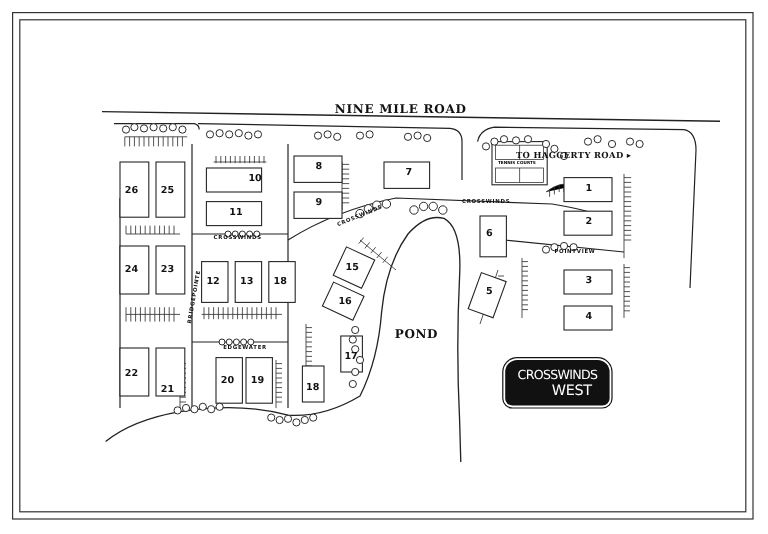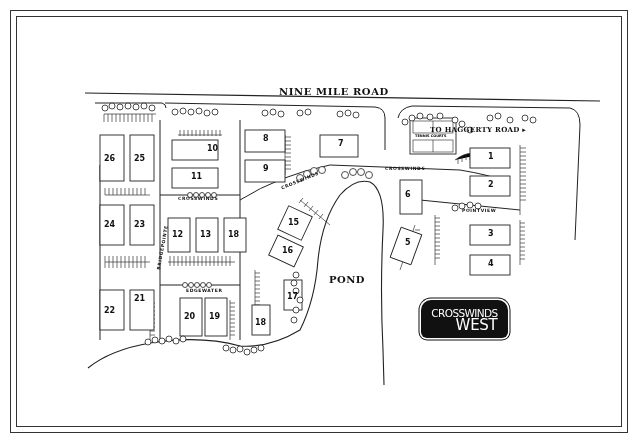--- a/index.html
+++ b/index.html
@@ -8,21 +8,21 @@
   .frame-inner { position:absolute; left:16px; top:16px; width:606px; height:411px; border:1.5px solid #333; box-sizing:border-box; }
   svg.map { position:absolute; left:0; top:0; }
   .label { position:absolute; color:#111; white-space:nowrap; }
   .road-title { font-family:"DejaVu Serif", serif; font-size:10px; letter-spacing:0.6px; font-weight:bold; }
   .road-small { font-family:"DejaVu Serif", serif; font-size:7px; font-weight:bold; letter-spacing:0.3px;margin-top:33px; }
   .street { font-family:"DejaVu Sans", sans-serif; font-size:4.5px; letter-spacing:0.6px; font-weight:bold; }
   .pond { font-family:"DejaVu Serif", serif; font-size:10px; font-weight:bold; letter-spacing:0.5px; }
   .bnum { position:absolute; font-family:"DejaVu Sans", sans-serif; font-size:8px; font-weight:bold; color:#111; }
   .logo { position:absolute; left:421px; top:300px; width:87px; height:38px; background:#111; border-radius:10px 10px 6px 6px; color:#fff; text-align:center; font-family:"DejaVu Sans", sans-serif; box-shadow:0 0 0 1.5px #fff, 0 0 0 2.5px #111; }
   .logo .l1 { font-size:10.5px; letter-spacing:-0.6px; line-height:12px; padding-top:7px; }
-  .logo .l2 { font-size:15px; letter-spacing:-0.3px; line-height:12px;padding-left:24px; }
+  .logo .l2 { font-size:12px; letter-spacing:-0.3px; line-height:12px;padding-left:24px; }
   .tennis { position:absolute; font-family:"DejaVu Sans", sans-serif; font-size:3.5px; font-weight:bold; }
 </style>
 </head>
 <body>
 
 <div class="frame-outer"></div>
 <div class="frame-inner"></div>
 
 <svg class="map" width="640" height="445" viewBox="0 0 640 445">
   <g fill="none" stroke="#222" stroke-width="1">
@@ -204,21 +204,21 @@
 <div class="bnum" style="left:191px; top:172px;text-align:center;">11</div>
 <div class="bnum" style="left:172px; top:230px;">12</div>
 <div class="bnum" style="left:200px; top:230px;">13</div>
 <div class="bnum" style="left:228px; top:230px;">18</div>
 <div class="bnum" style="left:288px; top:218px;">15</div>
 <div class="bnum" style="left:282px; top:246px;">16</div>
 <div class="bnum" style="left:287px; top:292px;">17</div>
 <div class="bnum" style="left:255px; top:318px;">18</div>
 <div class="bnum" style="left:209px; top:312px;">19</div>
 <div class="bnum" style="left:184px; top:312px;">20</div>
-<div class="bnum" style="left:134px; top:294px;">21</div>
+<div class="bnum" style="left:134px; top:320px;">21</div>
 <div class="bnum" style="left:104px; top:306px;">22</div>
 <div class="bnum" style="left:134px; top:220px;">23</div>
 <div class="bnum" style="left:104px; top:220px;">24</div>
 <div class="bnum" style="left:134px; top:154px;">25</div>
 <div class="bnum" style="left:104px; top:154px;">26</div>
 
 <div class="logo">
   <div class="l1">CROSSWINDS</div>
   <div class="l2">WEST</div>
 </div>

